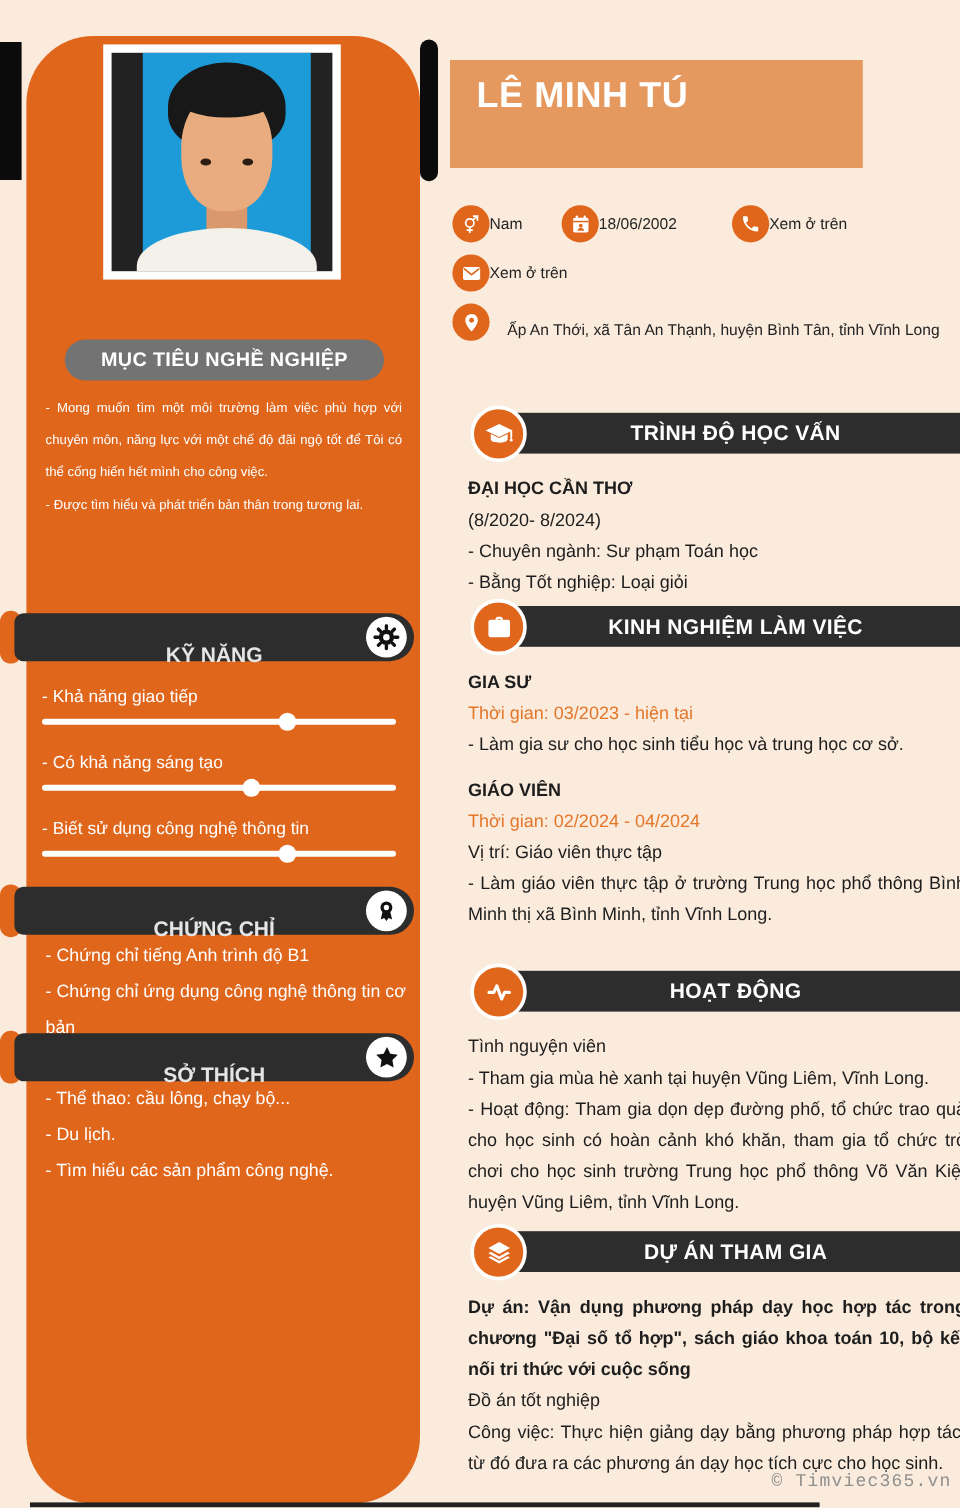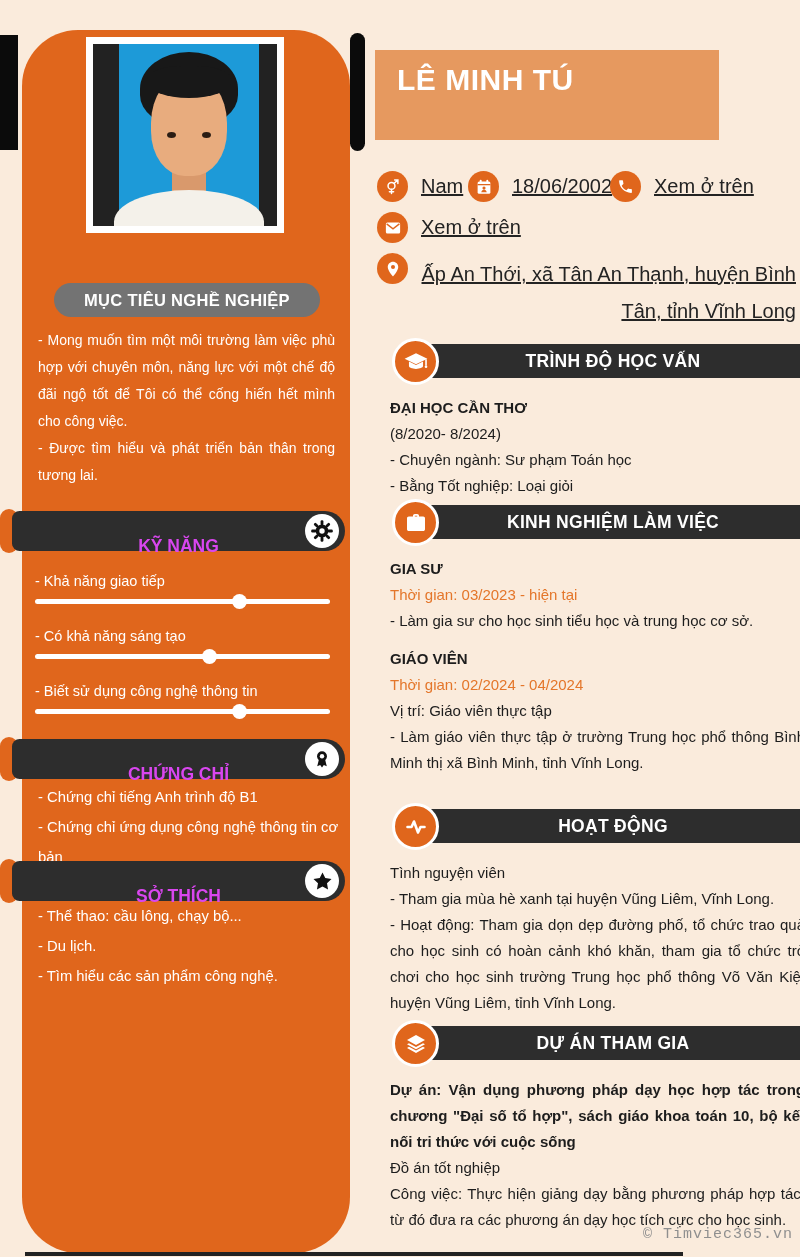--- a/index.html
+++ b/index.html
@@ -20,46 +20,46 @@
   .p-hair{position:absolute;left:50%;transform:translateX(-50%);top:8px;width:98px;height:74px;background:#181818;border-radius:50% 50% 42% 42%;}
   .p-face{position:absolute;left:50%;transform:translateX(-50%);top:30px;width:76px;height:102px;background:#e8ac7e;border-radius:48% 48% 44% 44%;}
   .p-fringe{position:absolute;left:50%;transform:translateX(-50%);top:22px;width:84px;height:32px;background:#181818;border-radius:50% 50% 60% 60%;}
   .p-eye{position:absolute;top:88px;width:9px;height:6px;background:#2b1d14;border-radius:50%;}
   .p-eye.l{left:calc(50% - 22px);} .p-eye.r{left:calc(50% + 13px);}
   .p-neck{position:absolute;left:50%;transform:translateX(-50%);top:126px;width:34px;height:34px;background:#d9996c;}
   .p-shirt{position:absolute;left:50%;transform:translateX(-50%);bottom:-6px;width:150px;height:42px;background:#f4f1ea;border-radius:60% 60% 0 0/90% 90% 0 0;}
 
   .obj-pill{position:absolute;left:54px;top:283px;width:266px;height:34px;background:#737373;border-radius:18px;display:flex;align-items:center;justify-content:center;}
   .obj-pill span{color:#fff;font-weight:bold;font-size:16.5px;letter-spacing:.3px;}
-  .obj-text{position:absolute;left:38px;top:327px;width:297px;color:#fff;font-size:14px;line-height:27px;text-align:justify;}
+  .obj-text{position:absolute;left:38px;top:327px;width:297px;color:#fff;font-size:11px;line-height:27px;text-align:justify;}
   .obj-text p{margin:0;}
 
   .side-tab{position:absolute;left:0;width:18px;height:44px;background:#e0661c;border-radius:9px;z-index:1;}
   .side-header{position:absolute;left:12px;width:333px;height:40px;background:#2d2d2d;border-radius:8px 21px 21px 8px;display:flex;align-items:center;justify-content:center;z-index:2;}
-  .side-header .title{color:#d946ef;font-weight:bold;font-size:17.5px;margin-top:31px;}
+  .side-header .title{color:#e5e5e5;font-weight:bold;font-size:17.5px;margin-top:31px;}
   .side-badge{position:absolute;right:6px;top:3px;width:34px;height:34px;background:#fff;border-radius:50%;display:flex;align-items:center;justify-content:center;}
 
   .skills{position:absolute;left:35px;top:551px;width:295px;}
   .skill-row{margin-bottom:22px;margin-top:20px;}
   .skill-label{color:#fff;font-size:14.5px;line-height:20px;margin-bottom:8px;}
   .skill-track{position:relative;width:100%;height:5px;background:#fff;border-radius:3px;}
   .skill-thumb{position:absolute;top:-5px;width:15px;height:15px;background:#fff;border-radius:50%;}
 
   .side-list{position:absolute;left:38px;width:302px;color:#fff;font-size:14.8px;line-height:30px;}
   .side-list p{margin:0;}
   .cert-list{top:782px;}
   .hobby-list{top:901px;}
 
   
   .name-block{position:absolute;left:375px;top:50px;width:344px;height:90px;background:#e6995f;}
   .name-block h1{margin:13px 0 0 22px;color:#fff;font-size:30px;letter-spacing:.5px;font-weight:bold;}
   .name-block .subtitle{margin:9px 0 0 23px;color:#fff;font-size:13.5px;font-weight:bold;letter-spacing:.4px;}
 
   
-  .contact-item{position:absolute;display:flex;align-items:center;gap:13px;font-size:20px;color:#232323;text-decoration:underline;}
+  .contact-item{position:absolute;display:flex;align-items:center;font-size:13px;color:#232323;}
   .cicon{width:31px;height:31px;border-radius:50%;background:#e0661c;display:flex;align-items:center;justify-content:center;flex:none;}
   .contact-address{align-items:flex-start;}
   .contact-address .addr-text{width:375px;line-height:37px;padding-top:3px;}
 
   
   .section{position:absolute;left:375px;width:425px;margin-left:12px;}
   .sec-header{position:relative;height:47px;}
   .sec-bar{position:absolute;left:27px;right:0;top:6px;height:34px;background:#2d2d2d;display:flex;align-items:center;justify-content:center;}
   .sec-bar .title{color:#fff;font-weight:bold;font-size:17.5px;letter-spacing:.3px;}
   .sec-icon{position:absolute;left:5px;top:0;width:47px;height:47px;box-sizing:border-box;border-radius:50%;background:#e0661c;border:3px solid #fff;display:flex;align-items:center;justify-content:center;z-index:2;}

